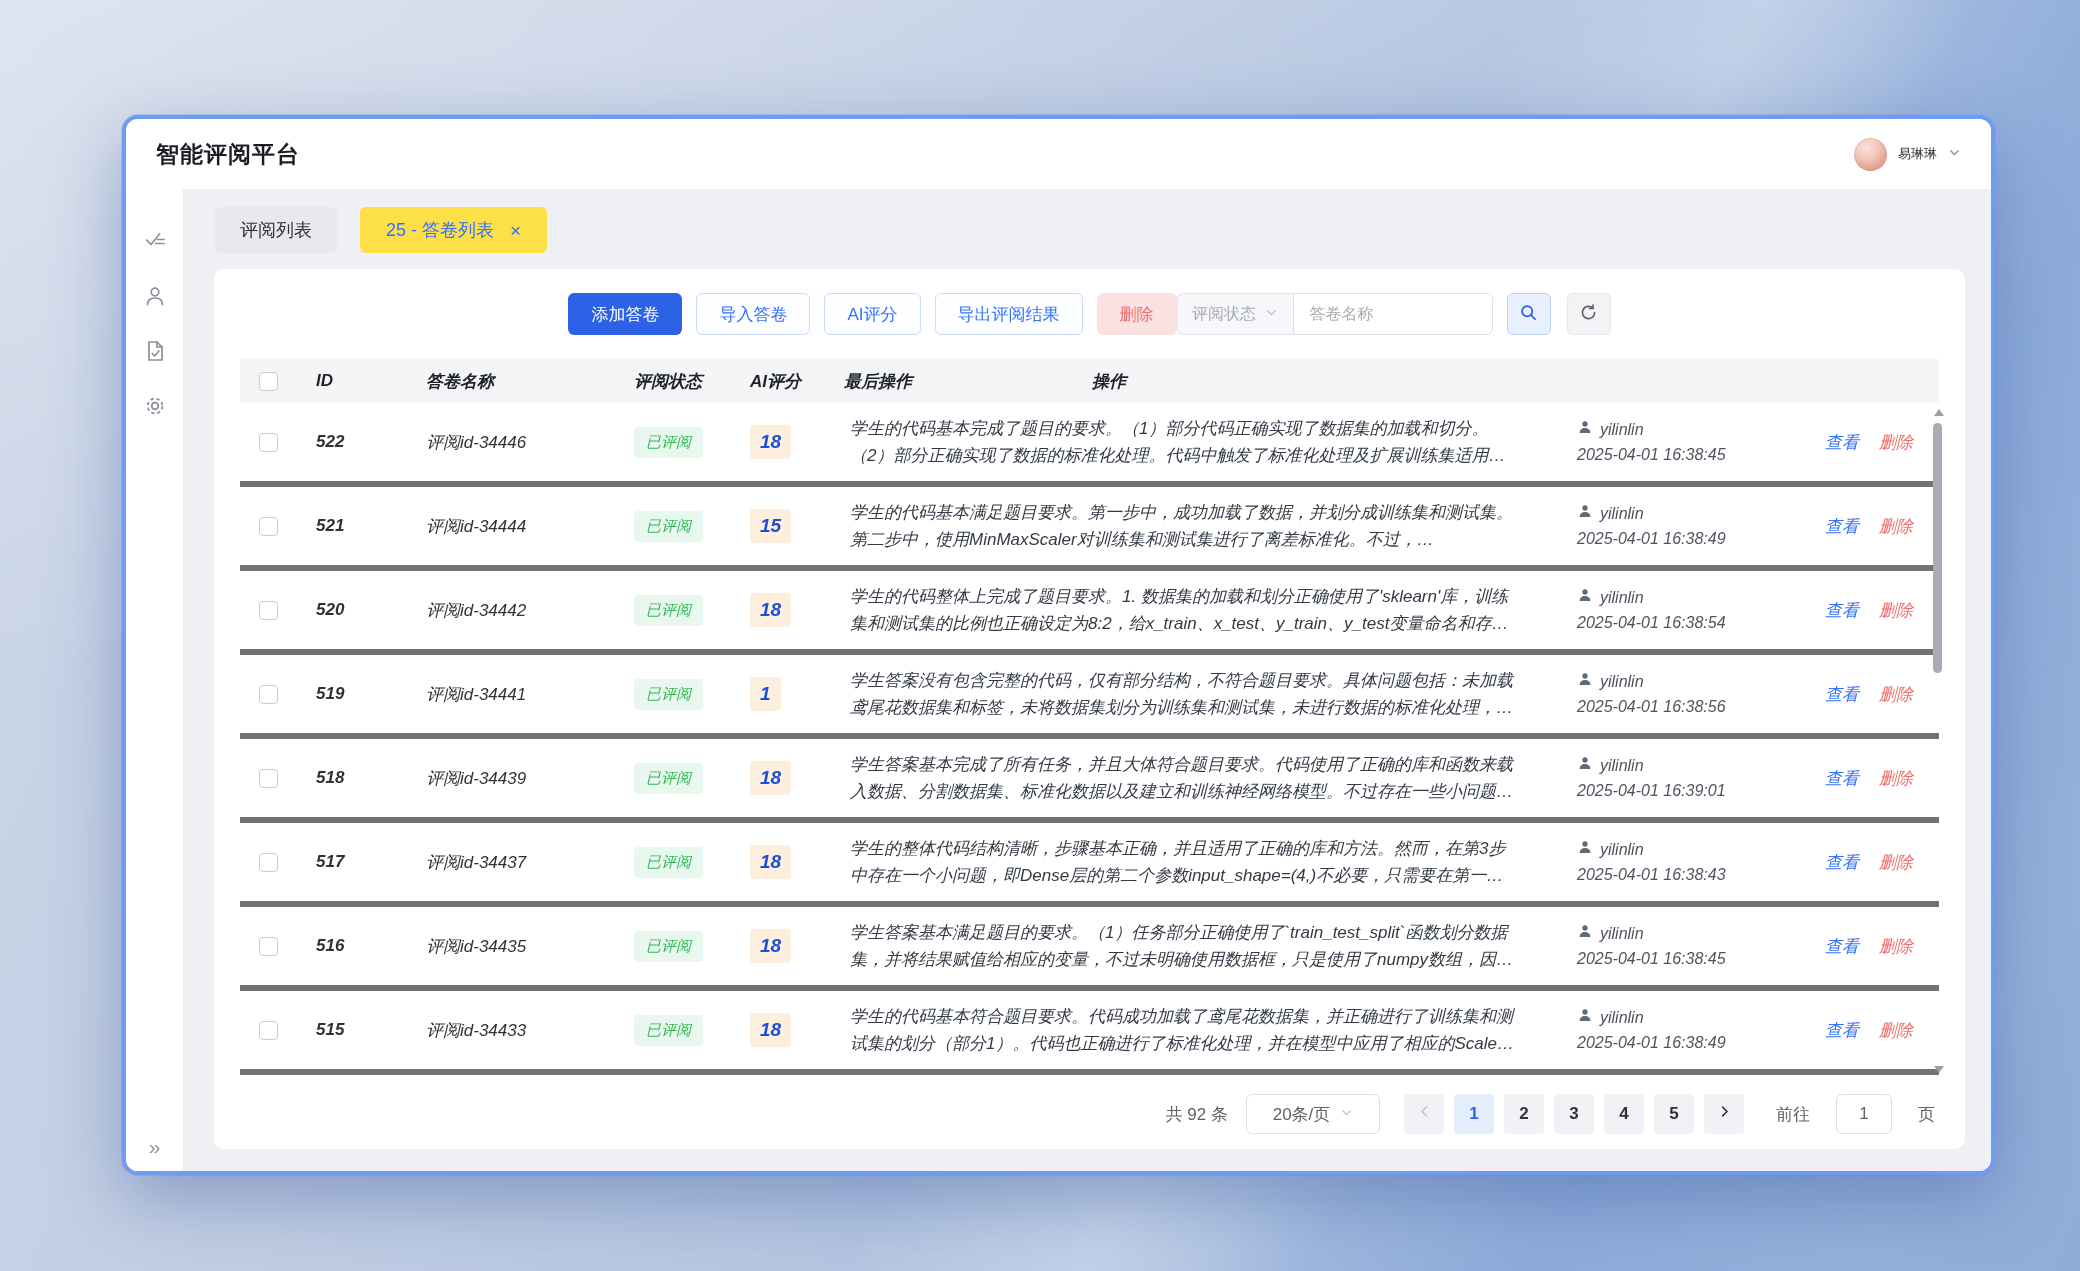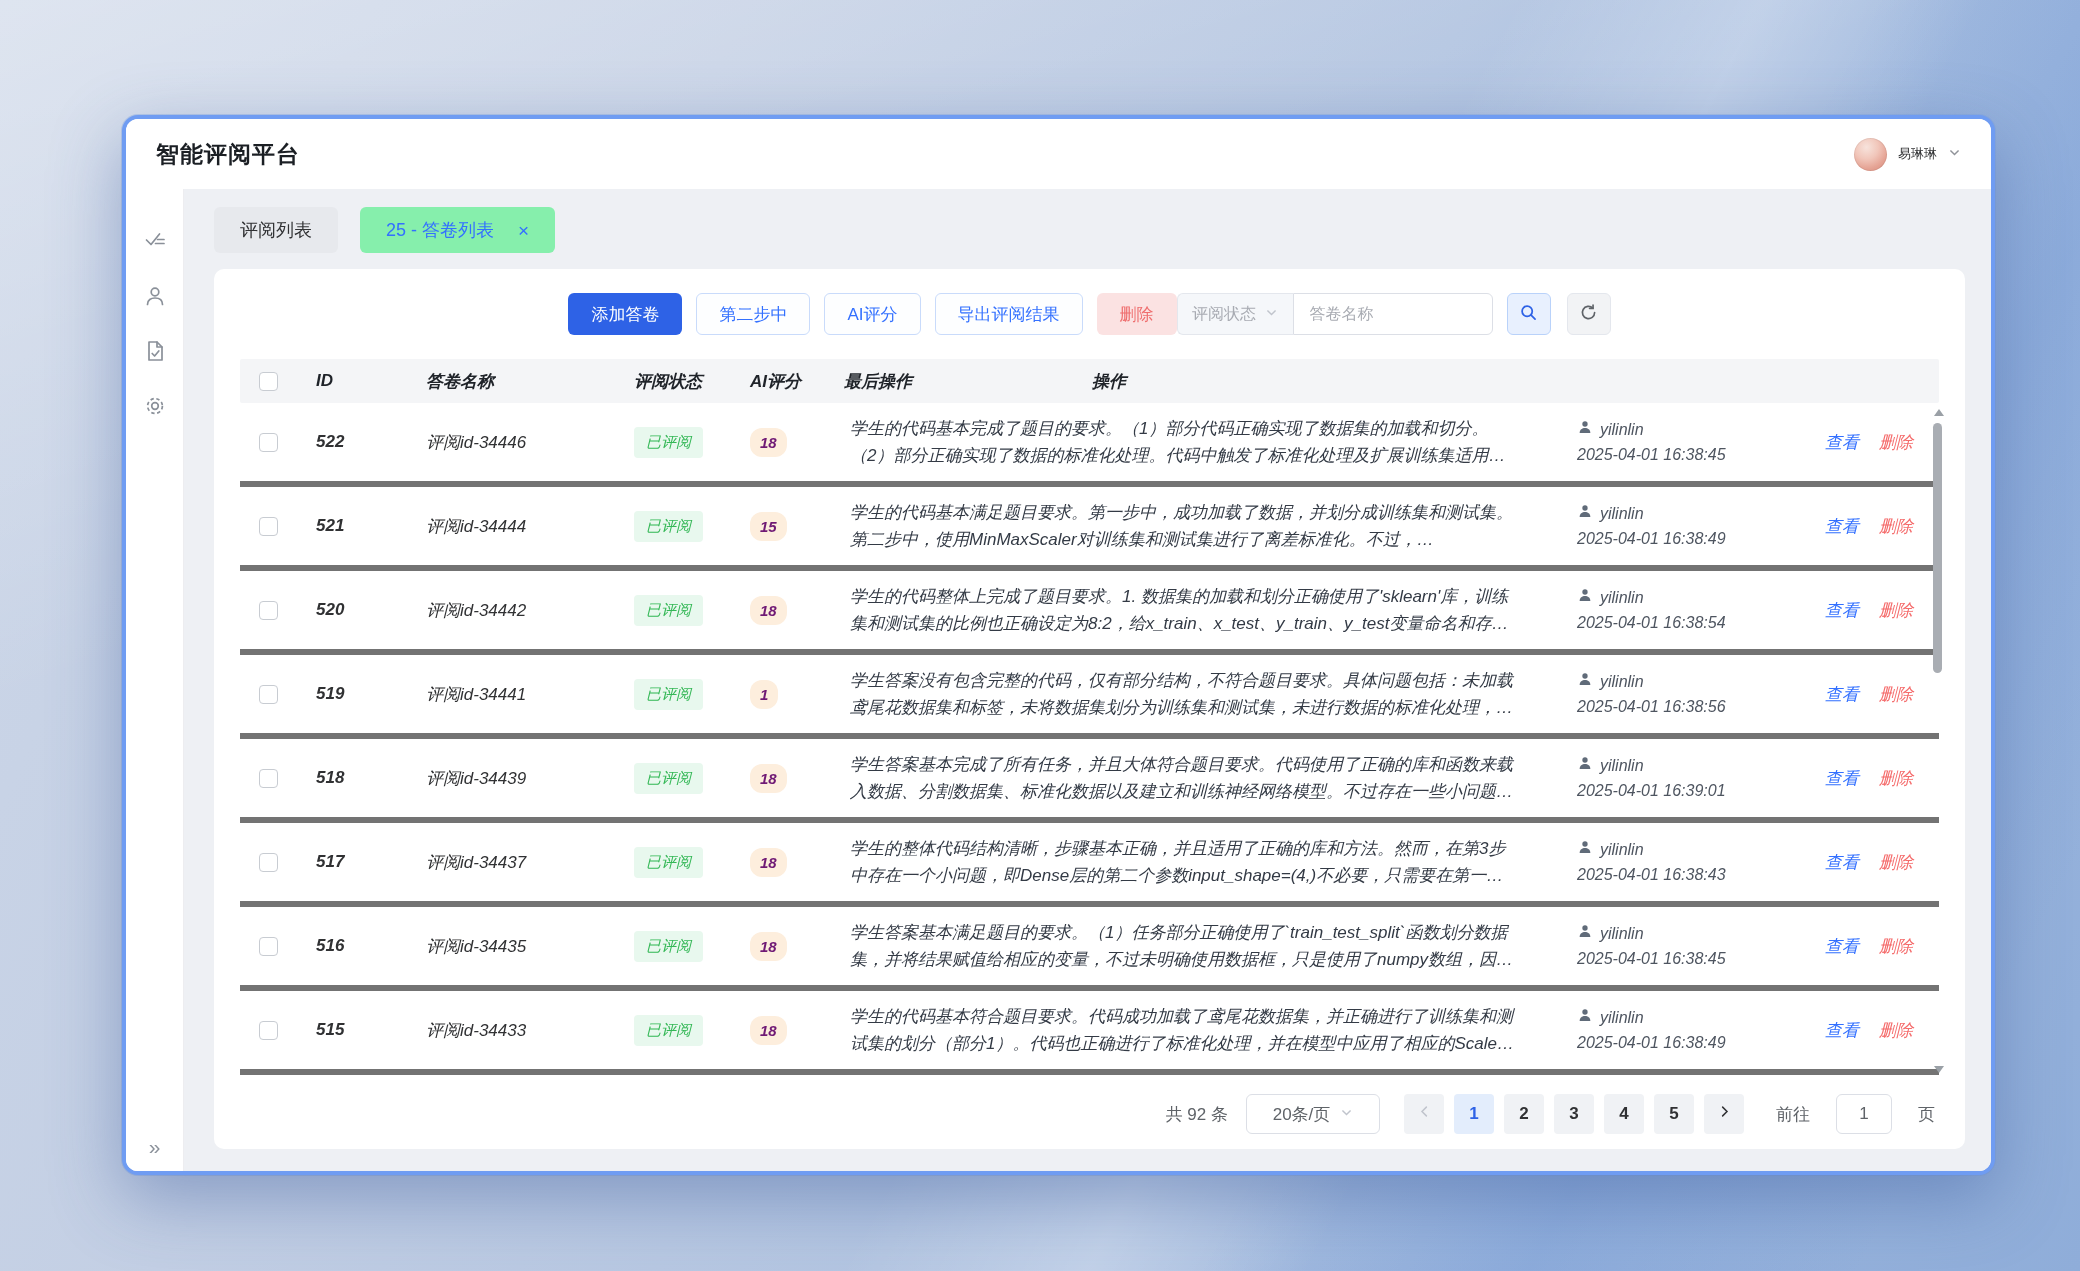--- a/index.html
+++ b/index.html
@@ -57,21 +57,21 @@
 
   
   .main { flex:1; display:flex; flex-direction:column; min-width:0; padding:18px 26px 22px 30px; }
 
   .tabbar { display:flex; gap:22px; flex:0 0 46px; }
   .tab {
     display:flex; align-items:center; padding:0 26px; border-radius:6px;
     font-size:18px; cursor:pointer; height:46px;
   }
   .tab.inactive { background:#e7e9ed; color:#303133; }
-  .tab.active { background:#86efac; color:#3370ff; gap:24px;justify-content:flex-end; }
+  .tab.active { background:#fde047; color:#3370ff; gap:16px;justify-content:flex-end; }
   .tab-close { font-size:19px; color:#3370ff; line-height:1; cursor:pointer; }
 
   .card {
     margin-top:16px; flex:1; background:#fff; border-radius:10px;
     display:flex; flex-direction:column; min-height:0; padding-top:24px; overflow:hidden;
   }
 
   
   .toolbar { margin:0 26px; display:flex; justify-content:center; flex:0 0 42px; }
   .tb-left { display:flex; gap:14px; }
@@ -126,21 +126,21 @@
   .checkbox {
     width:19px; height:19px; border:1.5px solid #c8ccd2; border-radius:4px; background:#fff;
     cursor:pointer; display:inline-block;
   }
   .status-badge {
     display:inline-block; padding:6px 12px; background:#e8f8ee; color:#35b857;
     border-radius:4px; font-size:15px;
   }
   .score-badge {
     display:inline-block; min-width:22px; text-align:center; padding:6px 10px;
-    background:#fdeedd; color:#701a75; border-radius:12px; font-size:15px; font-weight:600;
+    background:#fdeedd; color:#1d4ed8; border-radius:4px; font-size:19px; font-weight:600;
   }
   .clamp {
     display:-webkit-box; -webkit-line-clamp:2; -webkit-box-orient:vertical;
     overflow:hidden; line-height:27px; color:#333a45;
   }
   .op-line { display:flex; align-items:center; gap:7px; color:#4e5560; font-size:16px; line-height:25px; }
   .op-line svg { width:16px; height:16px; color:#606b79; flex:0 0 16px; }
   .op-time { color:#4e5560; font-size:16px; line-height:25px; }
   .link-view { color:#3370ff; cursor:pointer; }
   .link-del { color:#f56c6c; cursor:pointer; }
@@ -253,21 +253,21 @@
           <span>25 - 答卷列表</span>
           <span class="tab-close">×</span>
         </div>
       </div>
 
       <div class="card">
 
         <div class="toolbar">
           <div class="tb-left">
             <button class="btn btn-primary">添加答卷</button>
-            <button class="btn btn-plain">第二步中</button>
+            <button class="btn btn-plain">导入答卷</button>
             <button class="btn btn-plain">AI评分</button>
             <button class="btn btn-plain">导出评阅结果</button>
             <button class="btn btn-danger">删除</button>
           </div>
           <div class="tb-right">
             <div class="sel-status">
               <span>评阅状态</span>
               <span class="chev">
                 <svg viewBox="0 0 16 16" fill="none" stroke="#c0c4cc" stroke-width="1.8">
                     <path d="M3 5.5 L8 10.5 L13 5.5"></path>

